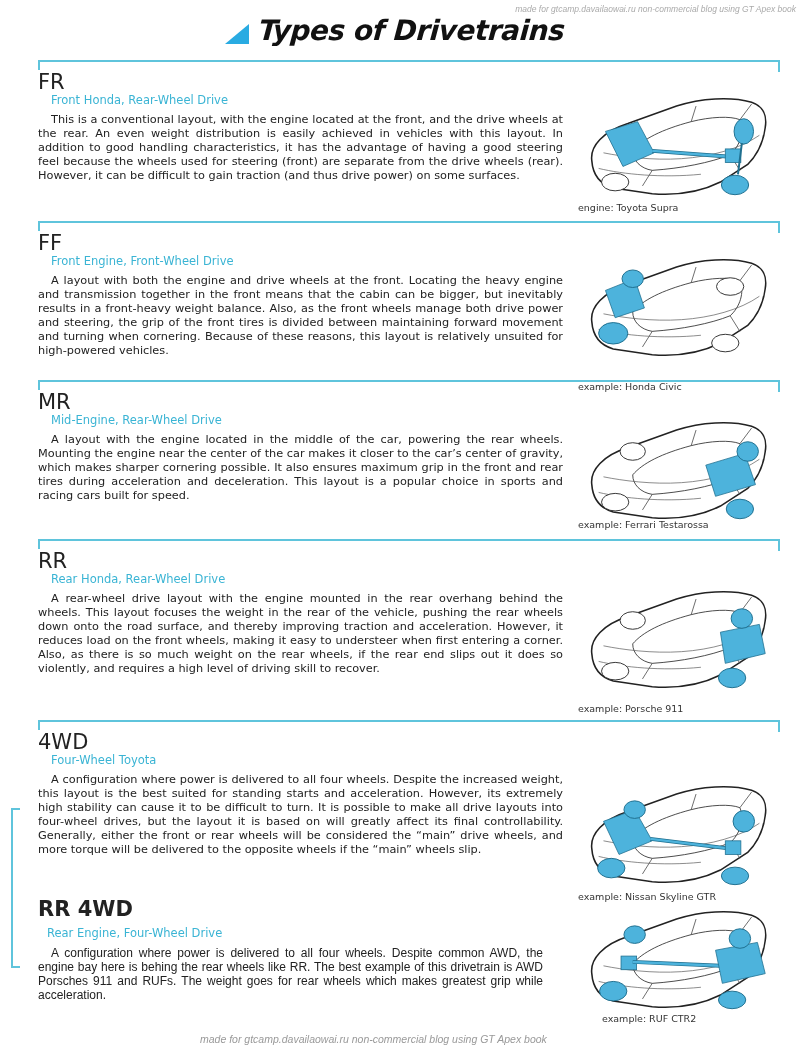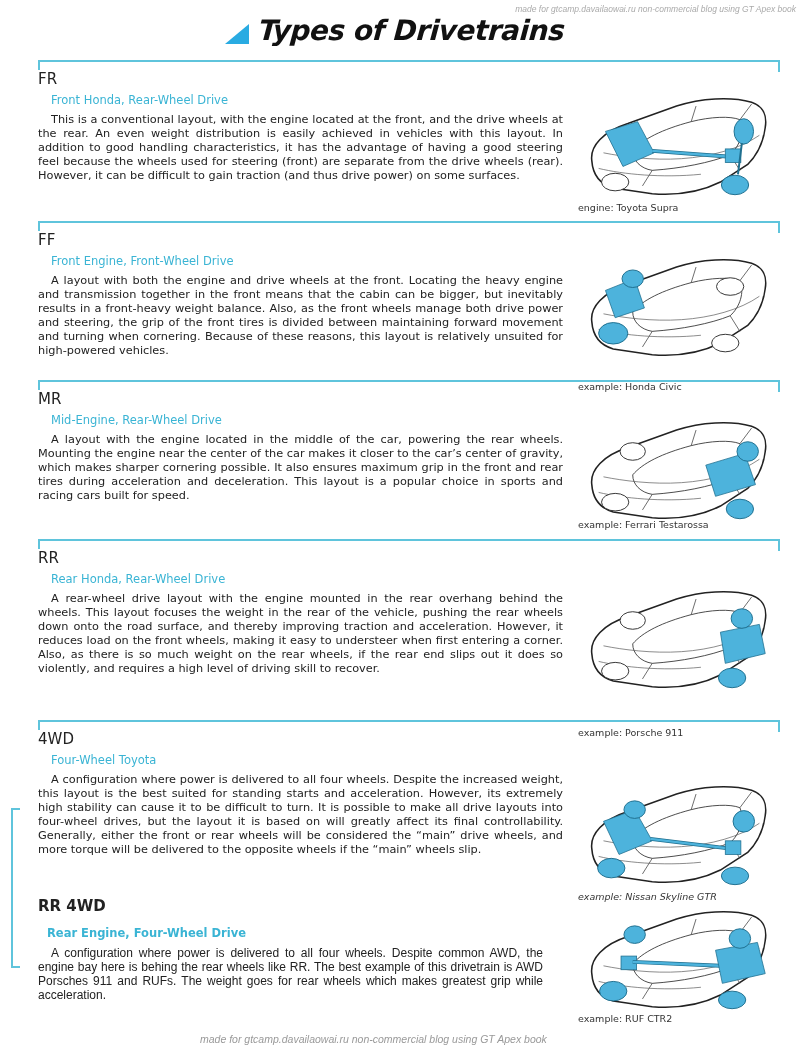--- a/index.html
+++ b/index.html
@@ -21,21 +21,21 @@
       font-family: "DejaVu Sans", sans-serif; font-weight: bold; font-style: italic; font-size: 28px;
       letter-spacing: -0.5px; color: #111; transform: skewX(-4deg);
     }
     .section { position: absolute; left: 38px; width: 742px; }
     .rule {
       position: absolute; left: 0; top: 0; width: 742px; height: 8px;
       border-top: 2px solid #5fc4dc; box-sizing: border-box;
     }
     .rule::before { content: ""; position: absolute; left: 0; top: 0; width: 2px; height: 8px; background: #5fc4dc; }
     .rule::after { content: ""; position: absolute; right: 0; top: 0; width: 2px; height: 10px; background: #5fc4dc; }
-    .code { position: absolute; left: 0; top: 10px; font-size: 15px; color: #222; font-family: "DejaVu Sans", sans-serif; }
+    .code { position: absolute; left: 0; top: 10px; font-size: 21px; color: #222; font-family: "DejaVu Sans", sans-serif; }
     .subtitle { position: absolute; left: 13px; top: 33px; font-size: 11.5px; color: #3ab4d4; font-family: "DejaVu Sans", sans-serif; }
     .desc {
       position: absolute; left: 0; top: 53px; width: 525px; font-size: 11.3px; line-height: 14px;
       text-align: justify; text-indent: 13px; color: #222; font-family: "DejaVu Sans", sans-serif;
     }
     .car-figure { position: absolute; left: 546px; width: 190px; height: 108px; }
     .example { position: absolute; left: 540px; font-size: 9.5px; color: #333; font-family: "DejaVu Sans", sans-serif; }
     .bracket {
       position: absolute; left: 11px; top: 808px; width: 9px; height: 160px;
       border-left: 2px solid #5fc4dc; border-top: 2px solid #5fc4dc; border-bottom: 2px solid #5fc4dc; box-sizing: border-box;
@@ -120,55 +120,55 @@
   <div class="subtitle">Rear Honda, Rear-Wheel Drive</div>
   <div class="desc">A rear-wheel drive layout with the engine mounted in the rear overhang behind the wheels. This layout focuses the weight in the rear of the vehicle, pushing the rear wheels down onto the road surface, and thereby improving traction and acceleration. However, it reduces load on the front wheels, making it easy to understeer when first entering a corner. Also, as there is so much weight on the rear wheels, if the rear end slips out it does so violently, and requires a high level of driving skill to recover.</div>
   <svg class="car-figure" style="top:46px;" viewBox="0 0 195 110">
     <use href="#car-body"></use>
     <ellipse cx="50" cy="36" rx="13" ry="9" fill="#fff" stroke="#333" stroke-width="1"></ellipse>
     <ellipse cx="32" cy="88" rx="14" ry="9" fill="#fff" stroke="#333" stroke-width="1"></ellipse>
     <path d="M140,48 L180,40 L186,70 L145,80 Z" fill="#4db3dc" stroke="#1f6f8f" stroke-width="0.8"></path>
     <ellipse cx="162" cy="34" rx="11" ry="10" fill="#4db3dc" stroke="#1f6f8f" stroke-width="1"></ellipse>
     <ellipse cx="152" cy="95" rx="14" ry="10" fill="#4db3dc" stroke="#1f6f8f" stroke-width="1"></ellipse>
   </svg>
-  <div class="example" style="top:164px;margin-top:24px;">example: Porsche 911</div>
+  <div class="example" style="top:164px;">example: Porsche 911</div>
 </div>
 
 <div class="section" style="top:720px;">
   <div class="rule"></div>
   <div class="code">4WD</div>
   <div class="subtitle">Four-Wheel Toyota</div>
   <div class="desc">A configuration where power is delivered to all four wheels. Despite the increased weight, this layout is the best suited for standing starts and acceleration. However, its extremely high stability can cause it to be difficult to turn. It is possible to make all drive layouts into four-wheel drives, but the layout it is based on will greatly affect its final controllability. Generally, either the front or rear wheels will be considered the “main” drive wheels, and more torque will be delivered to the opposite wheels if the “main” wheels slip.</div>
   <svg class="car-figure" style="top:60px;" viewBox="0 0 195 110">
     <use href="#car-body"></use>
     <path d="M20,42 L52,30 L70,62 L36,76 Z" fill="#4db3dc" stroke="#1f6f8f" stroke-width="0.8"></path>
     <ellipse cx="52" cy="30" rx="11" ry="9" fill="#4db3dc" stroke="#1f6f8f" stroke-width="1"></ellipse>
     <ellipse cx="28" cy="90" rx="14" ry="10" fill="#4db3dc" stroke="#1f6f8f" stroke-width="1"></ellipse>
     <path d="M68,60 L150,70" stroke="#1f6f8f" stroke-width="4"></path>
     <path d="M68,60 L150,70" stroke="#4db3dc" stroke-width="2.5"></path>
     <rect x="145" y="62" width="16" height="14" fill="#4db3dc" stroke="#1f6f8f" stroke-width="0.8"></rect>
     <ellipse cx="164" cy="42" rx="11" ry="11" fill="#4db3dc" stroke="#1f6f8f" stroke-width="1"></ellipse>
     <ellipse cx="155" cy="98" rx="14" ry="9" fill="#4db3dc" stroke="#1f6f8f" stroke-width="1"></ellipse>
   </svg>
-  <div class="example" style="top:171px;font-style:italic;">example: Nissan Skyline GTR</div>
+  <div class="example" style="top:171px;">example: Nissan Skyline GTR</div>
 </div>
 
 <div class="section" style="top:893px;">
   <div class="code" style="top:4px;font-weight:bold;">RR 4WD</div>
-  <div class="subtitle" style="left:9px;font-weight:bold;">Rear Engine, Four-Wheel Drive</div>
+  <div class="subtitle" style="left:9px;">Rear Engine, Four-Wheel Drive</div>
   <div class="desc" style="width:505px; font-family: 'Liberation Sans', sans-serif; font-size: 12px;">A configuration where power is delivered to all four wheels. Despite common AWD, the engine bay here is behing the rear wheels like RR. The best example of this drivetrain is AWD Porsches 911 and RUFs. The weight goes for rear wheels which makes greatest grip while acceleration.</div>
   <svg class="car-figure" style="top:12px;" viewBox="0 0 195 110">
     <use href="#car-body"></use>
     <ellipse cx="52" cy="30" rx="11" ry="9" fill="#4db3dc" stroke="#1f6f8f" stroke-width="1"></ellipse>
     <ellipse cx="30" cy="88" rx="14" ry="10" fill="#4db3dc" stroke="#1f6f8f" stroke-width="1"></ellipse>
     <rect x="38" y="52" width="16" height="14" fill="#4db3dc" stroke="#1f6f8f" stroke-width="0.8"></rect>
     <path d="M50,58 L140,62" stroke="#1f6f8f" stroke-width="4"></path>
     <path d="M50,58 L140,62" stroke="#4db3dc" stroke-width="2.5"></path>
     <path d="M135,46 L178,38 L186,70 L142,80 Z" fill="#4db3dc" stroke="#1f6f8f" stroke-width="0.8"></path>
     <ellipse cx="160" cy="34" rx="11" ry="10" fill="#4db3dc" stroke="#1f6f8f" stroke-width="1"></ellipse>
     <ellipse cx="152" cy="97" rx="14" ry="9" fill="#4db3dc" stroke="#1f6f8f" stroke-width="1"></ellipse>
   </svg>
-  <div class="example" style="top:120px;">example: RUF CTR2</div>
+  <div class="example" style="top:120px;margin-left:24px;">example: RUF CTR2</div>
 </div>
 
 <div class="bracket"></div>
 
 <div class="watermark-bottom">made for gtcamp.davailaowai.ru non-commercial blog using GT Apex book</div>
 
 </body></html>

